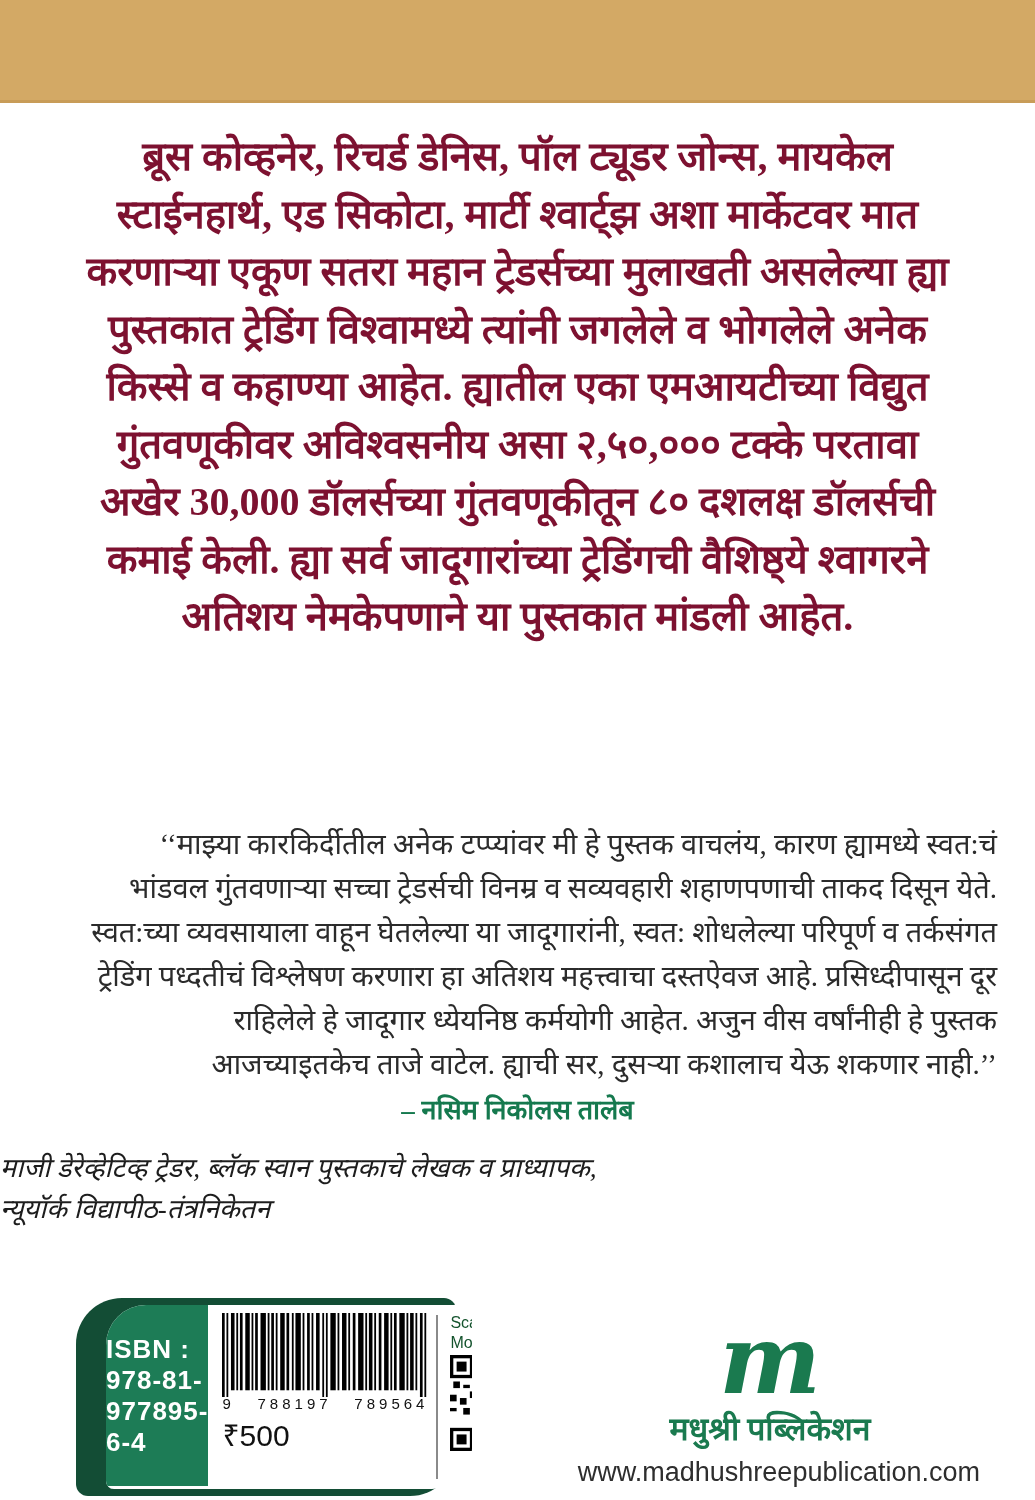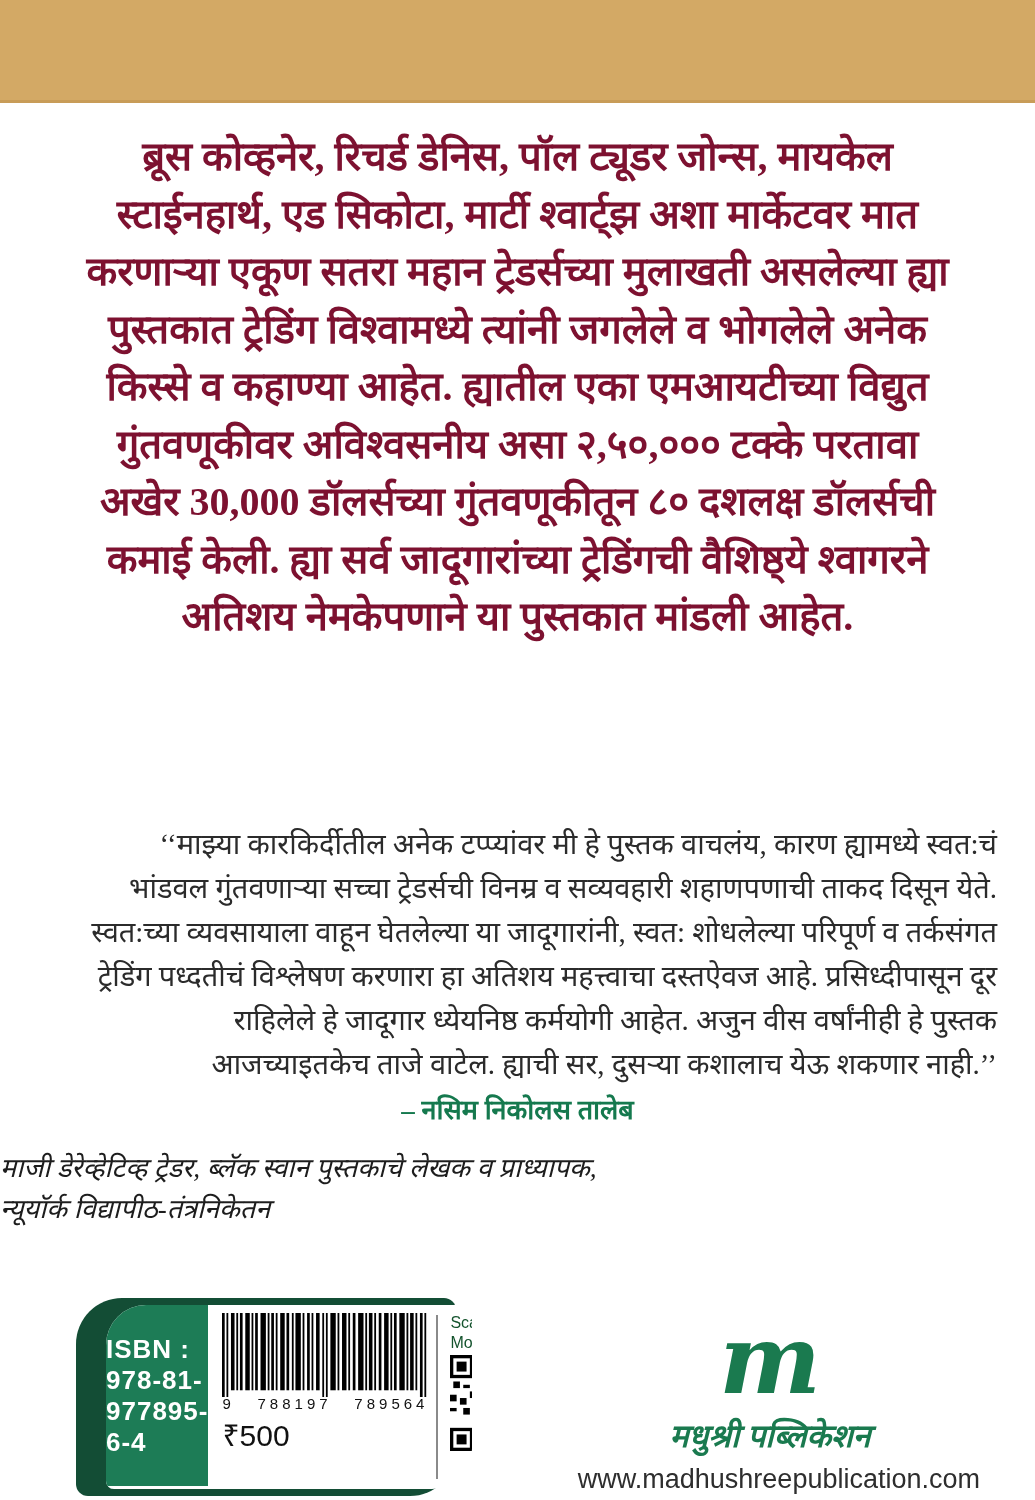--- a/index.html
+++ b/index.html
@@ -114,22 +114,21 @@
   }
   .publisher-logo{
     font-family:"DejaVu Serif", serif;
     font-style:italic;font-weight:bold;
     font-size:96px;line-height:84px;
     color:#1a7a4f;
   }
   .publisher-name{
     font-size:32px;font-weight:bold;
     color:#1a7a4f;
-    margin-top:11px;
-    font-style:italic;
+    margin-top:4px;
   }
   .publisher-site{
     font-family:"Liberation Sans", sans-serif;
     font-size:27px;color:#2e2e2e;
     margin-top:8px;
     text-align:right;
   }
 </style>
 </head>
 <body>

